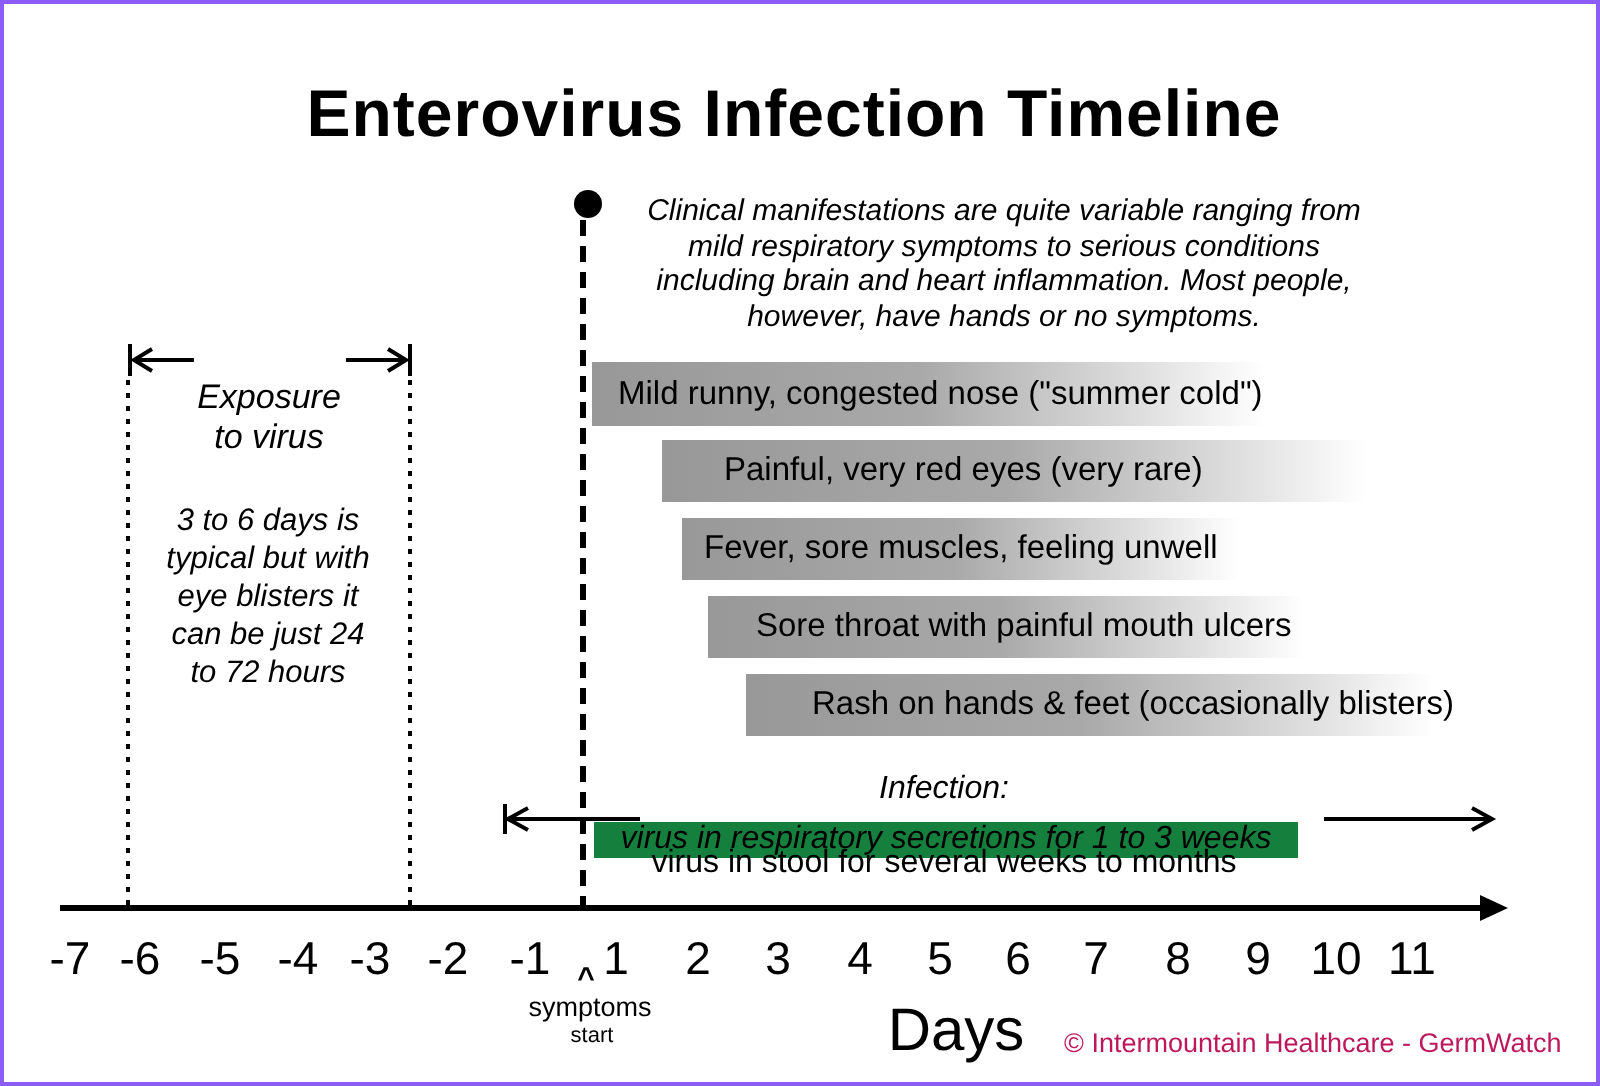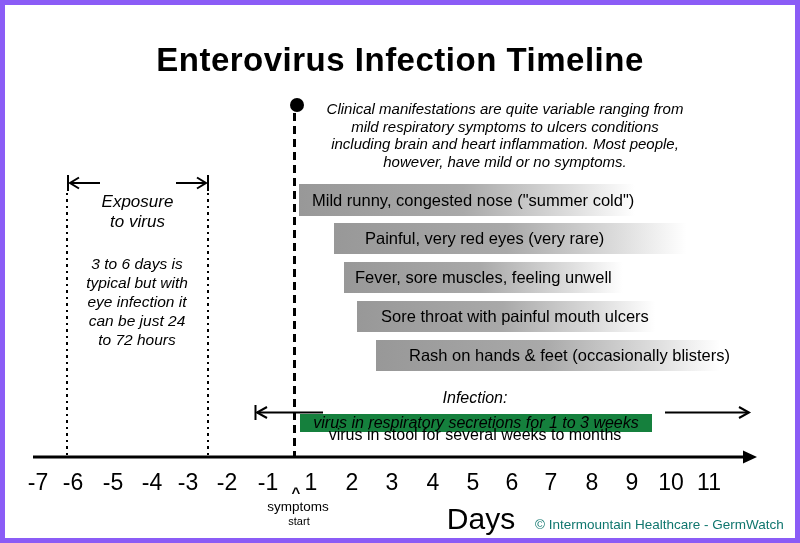--- a/index.html
+++ b/index.html
@@ -1,19 +1,19 @@
 <!DOCTYPE html>
 <html><head>
 <meta charset="utf-8">
 <style>
   html,body{margin:0;padding:0;background:#fff;}
   #stage{
     position:relative;width:800px;height:543px;background:#fff;
     font-family:"Liberation Sans",sans-serif;color:#000;overflow:hidden;
-    border:5px solid #8b5cf6;box-sizing:border-box;
+    border:2px solid #8b5cf6;box-sizing:border-box;
   }
   .abs{position:absolute;}
   #title{left:0;top:36px;width:790px;text-align:center;font-size:33px;font-weight:700;letter-spacing:0.5px;}
   
   #start-dot{left:285px;top:93px;width:14px;height:14px;background:#000;border-radius:50%;}
   #symptom-line{left:288px;top:108px;width:3px;height:344px;
     background:repeating-linear-gradient(to bottom,#000 0 8px,transparent 8px 13px);}
   
   #clinical-note{left:300px;top:95px;width:400px;text-align:center;
     font-style:italic;font-size:15px;line-height:17.5px;}
@@ -34,37 +34,37 @@
   #contagious-arrow{left:248px;top:399px;}
   #contagious-line1{left:270px;top:409px;width:400px;text-align:center;font-style:italic;font-size:16px;background:#15803d;width:352px;left:295px;}
   #contagious-line2{left:270px;top:421px;width:400px;text-align:center;font-size:16px;}
   
   #axis{left:28px;top:444px;}
   .tick{top:464px;font-size:23px;transform:translateX(-50%);}
   #caret{left:291px;top:479px;font-size:15px;font-weight:700;transform:translateX(-50%);}
   #symptoms-word{left:293px;top:494px;font-size:13.5px;transform:translateX(-50%);}
   #start-word{left:294px;top:510px;font-size:11px;transform:translateX(-50%);}
   #days-label{left:426px;top:497px;width:100px;text-align:center;font-size:30px;}
-  #credit{left:530px;top:512px;font-size:13.5px;color:#0f766e;text-align:center;}
+  #credit{left:530px;top:512px;font-size:13.5px;color:#be185d;text-align:center;}
 </style>
 </head>
 <body>
 
 <div id="stage">
 
   <div class="abs" id="title">Enterovirus Infection Timeline</div>
 
   <div class="abs" id="start-dot"></div>
   <div class="abs" id="symptom-line"></div>
 
   <div class="abs" id="clinical-note">
     <div>Clinical manifestations are quite variable ranging from</div>
-    <div>mild respiratory symptoms to ulcers conditions</div>
+    <div>mild respiratory symptoms to serious conditions</div>
     <div>including brain and heart inflammation. Most people,</div>
-    <div>however, have mild or no symptoms.</div>
+    <div>however, have hands or no symptoms.</div>
   </div>
 
   <div class="abs dotline" id="dotline-left"></div>
   <div class="abs dotline" id="dotline-right"></div>
   <svg class="abs" id="exposure-arrow" width="142" height="18" viewBox="0 0 142 18">
     <g stroke="#000" stroke-width="2" fill="none">
       <line x1="1" y1="1" x2="1" y2="17"></line>
       <line x1="3" y1="9" x2="33" y2="9"></line>
       <polyline points="12,3.5 3,9 12,14.5"></polyline>
       <line x1="109" y1="9" x2="139" y2="9"></line>
@@ -72,21 +72,21 @@
       <line x1="141" y1="1" x2="141" y2="17"></line>
     </g>
   </svg>
   <div class="abs" id="exposure-label">
     <div>Exposure</div>
     <div>to virus</div>
   </div>
   <div class="abs" id="exposure-note">
     <div>3 to 6 days is</div>
     <div>typical but with</div>
-    <div>eye infection it</div>
+    <div>eye blisters it</div>
     <div>can be just 24</div>
 
     <div>to 72 hours</div>
   </div>
 
   <div class="abs bar" style="left:294px;top:179px;width:352px;height:32px;padding-left:13px;">
     <span>Mild runny, congested nose ("summer cold")</span>
   </div>
   <div class="abs bar" style="left:329px;top:218px;width:352px;padding-left:31px;">
     <span>Painful, very red eyes (very rare)</span>

